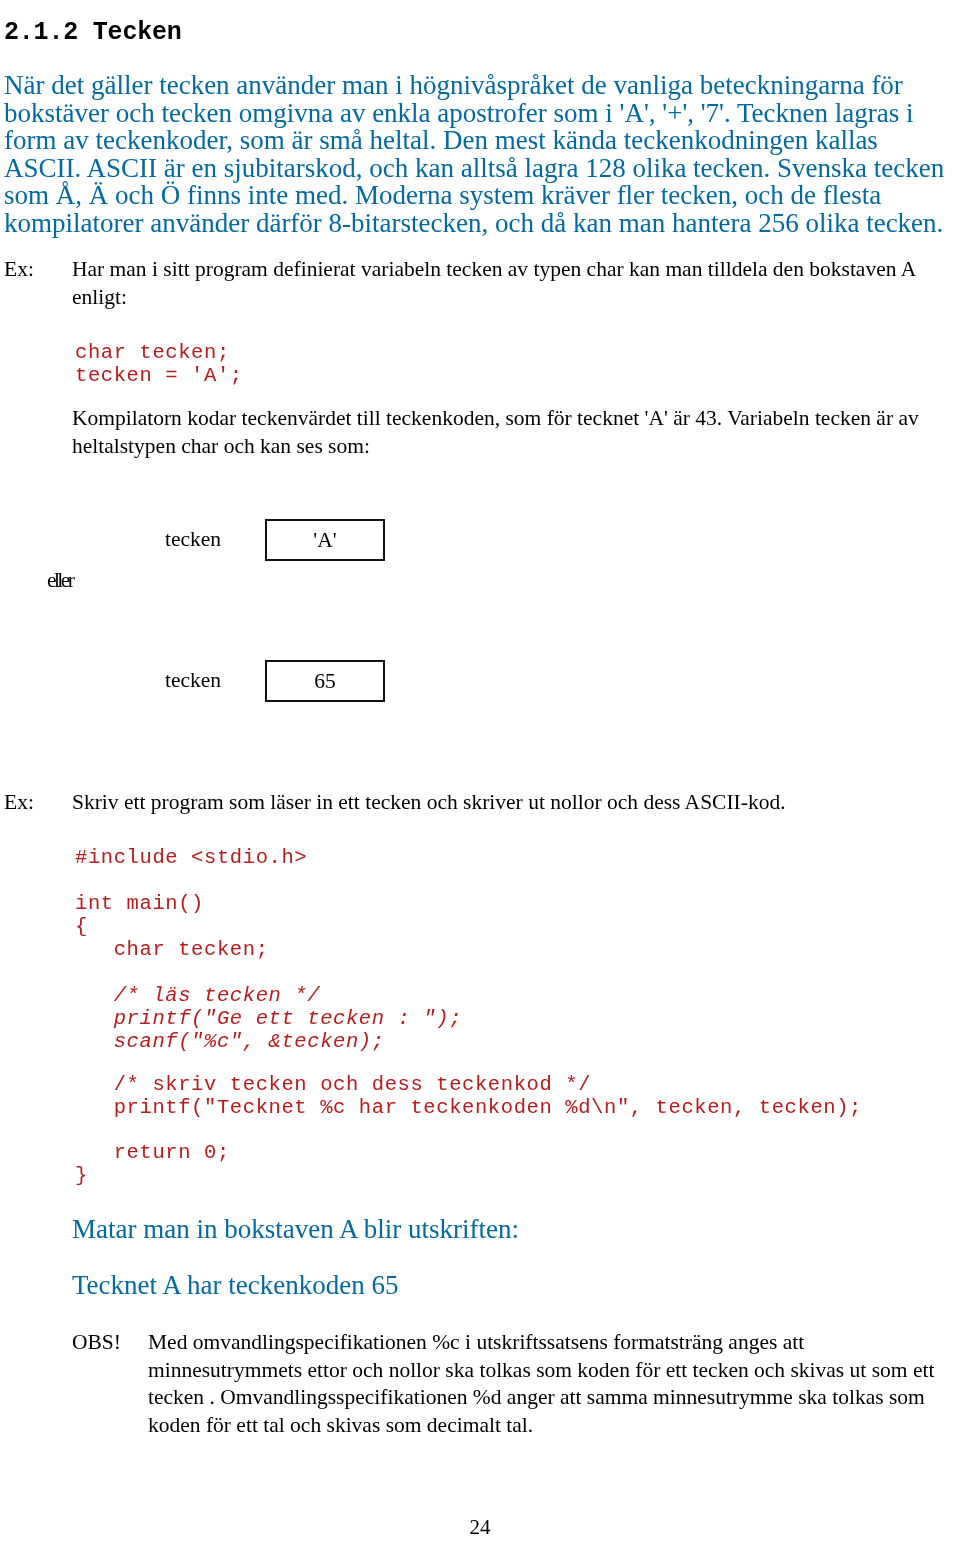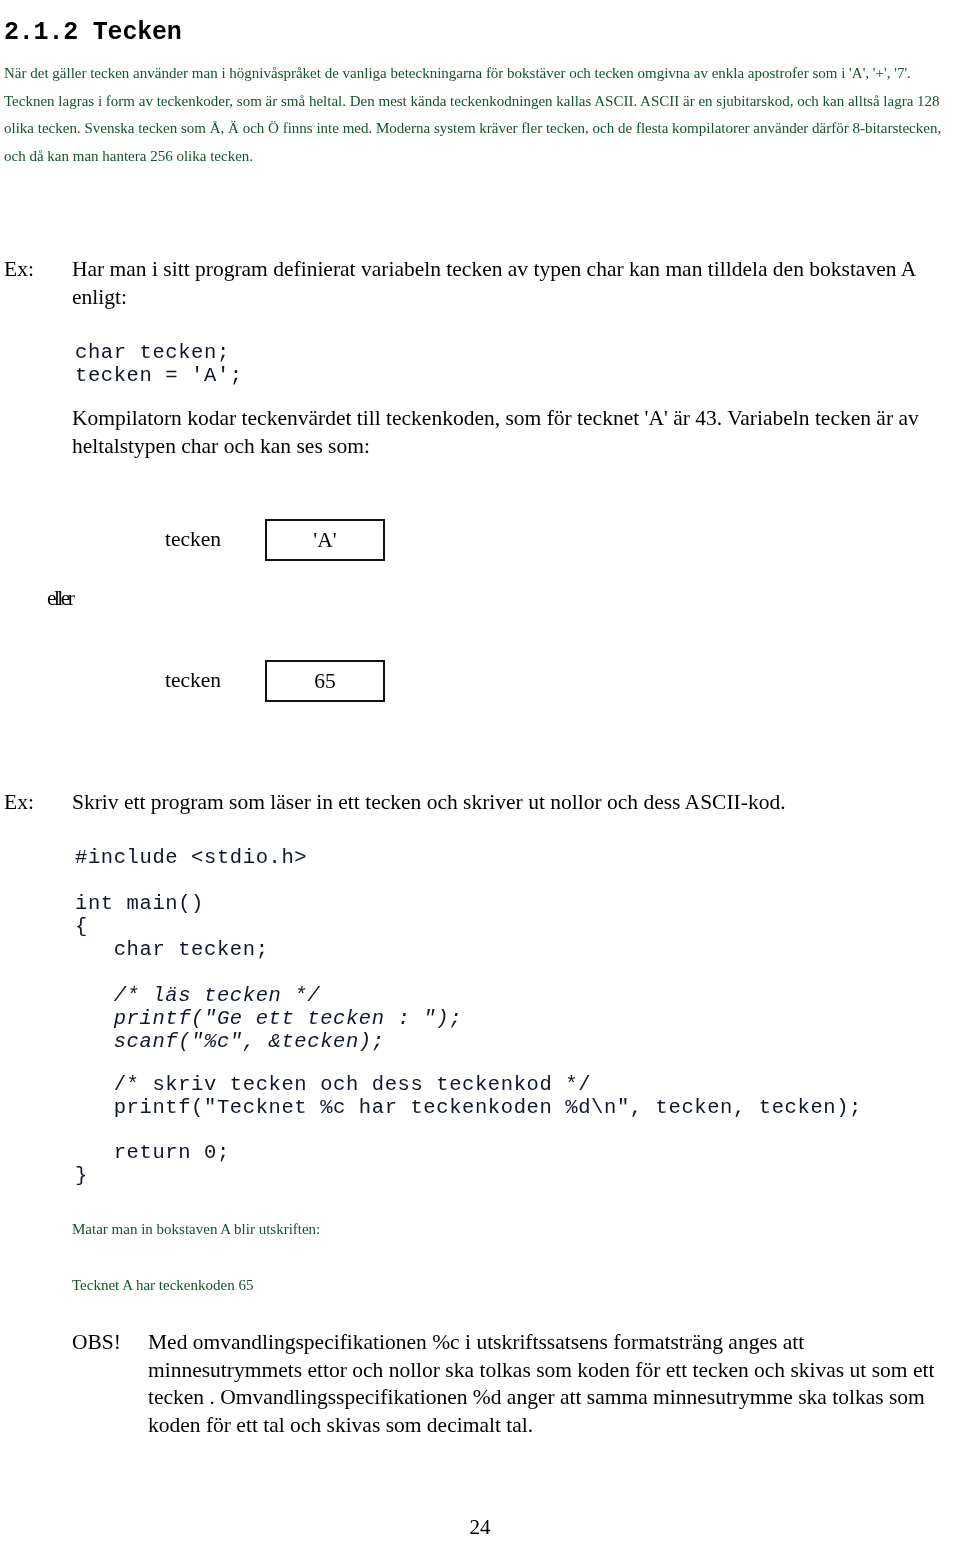--- a/index.html
+++ b/index.html
@@ -26,24 +26,24 @@
     font-weight: bold;
     letter-spacing: -0.2px;
     line-height: 1.1;
     white-space: nowrap;
     font-family: Liberation Mono, monospace;
   }
 
   
   .para {
     position: absolute;
-    font-size: 15px;
+    font-size: 27px;
     line-height: 27.5px;
     text-align: left;
-    color: #14532d;
+    color: #0369a1;
   }
 
   .para-intro {
     left: 4px;
     top: 45px;
     width: 950px;
   }
 
   
   .ex-label {
@@ -57,21 +57,21 @@
     line-height: 27.5px;
   }
 
   
   .code {
     position: absolute;
     font-family: "Liberation Mono", "DejaVu Sans Mono", monospace;
     font-size: 20.5px;
     line-height: 23px;
     white-space: pre;
-    color: #0f172a;
+    color: #b91c1c;
     letter-spacing: 0.6px;
   }
 
   
   .diagram-label {
     position: absolute;
     font-size: 21.5px;
     line-height: 27.5px;
   }
   .var-box {
@@ -116,21 +116,21 @@
 tecken = 'A';</div>
 
   <div class="ex-body" style="left:72px; top:405px; width:885px;">Kompilatorn kodar teckenvärdet till teckenkoden, som för tecknet 'A' är 43. Variabeln tecken är av heltalstypen char och kan ses som:</div>
 
   <div class="diagram-label" style="left:165px; top:526px;">tecken</div>
 
   <div class="var-box" style="left:265px; top:519px; width:120px; height:42px;">
     <span>'A'</span>
   </div>
 
-  <div class="eller" style="left:47px; top:586px;">eller</div>
+  <div class="eller" style="left:47px; top:568px;">eller</div>
 
   <div class="diagram-label" style="left:165px; top:667px;">tecken</div>
 
   <div class="var-box" style="left:265px; top:660px; width:120px; height:42px;justify-content:center;">
     <span>65</span>
   </div>
 
   <div class="ex-label" style="left:4px; top:789px;">Ex:</div>
 
   <div class="ex-body" style="left:72px; top:789px; width:885px;">Skriv ett program som läser in ett tecken och skriver ut nollor och dess ASCII-kod.</div>

